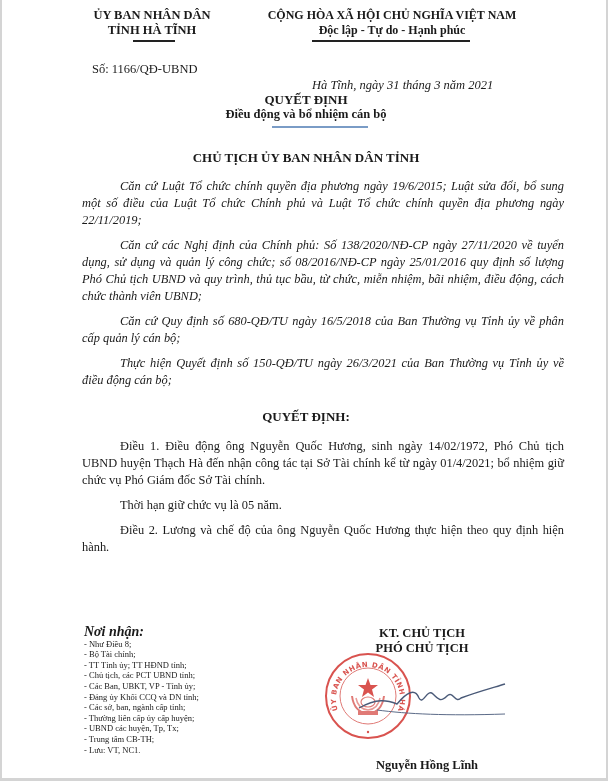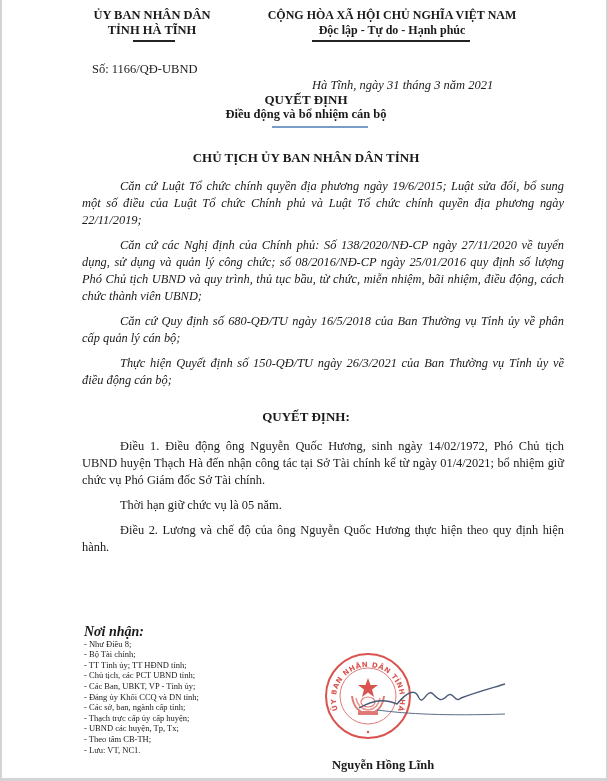--- a/index.html
+++ b/index.html
@@ -41,21 +41,21 @@
   .articles { top: 430px; }
   .articles b { font-weight: normal; }
 
   .recipients { left: 82px; top: 627px; font-size: 8.5px; line-height: 10.6px; }
   .recipients .rec-head { font-weight: bold; font-style: italic; font-size: 14px; margin-bottom: 1px; }
   .recipients .rec-item { white-space: nowrap; }
 
   .sign-title { left: 330px; width: 180px; top: 626px; font-size: 12.5px; font-weight: bold; text-align: center; line-height: 15px; }
   .stamp { left: 322px; top: 652px; width: 88px; height: 88px; }
   .signature { left: 355px; top: 680px; width: 150px; height: 40px; }
-  .signer { left: 330px; width: 190px; top: 758px; font-size: 12.5px; font-weight: bold; text-align: left; }
+  .signer { left: 330px; width: 190px; top: 758px; font-size: 12.5px; font-weight: bold; text-align: center; }
 </style>
 </head>
 <body>
 
 <div class="page">
 
   <div class="abs hdr-left">
     <div>ỦY BAN NHÂN DÂN</div>
     <div>TỈNH HÀ TĨNH</div>
   </div>
@@ -93,26 +93,30 @@
 
   <div class="abs recipients">
     <div class="rec-head">Nơi nhận:</div>
     <div class="rec-item">- Như Điều 8;</div>
     <div class="rec-item">- Bộ Tài chính;</div>
     <div class="rec-item">- TT Tỉnh ủy; TT HĐND tỉnh;</div>
     <div class="rec-item">- Chủ tịch, các PCT UBND tỉnh;</div>
     <div class="rec-item">- Các Ban, UBKT, VP - Tỉnh ủy;</div>
     <div class="rec-item">- Đảng ủy Khối CCQ và DN tỉnh;</div>
     <div class="rec-item">- Các sở, ban, ngành cấp tỉnh;</div>
-    <div class="rec-item">- Thạch trực cấp ủy cấp huyện;</div>
+    <div class="rec-item">- Thường liên cấp ủy cấp huyện;</div>
     <div class="rec-item">- UBND các huyện, Tp, Tx;</div>
-    <div class="rec-item">- Theo tâm CB-TH;</div>
+    <div class="rec-item">- Trung tâm CB-TH;</div>
     <div class="rec-item">- Lưu: VT, NC1.</div>
   </div>
 
+  <div class="abs sign-title">
+    <div>KT. CHỦ TỊCH</div>
+    <div>PHÓ CHỦ TỊCH</div>
+  </div>
 
   <svg class="abs stamp" viewBox="0 0 88 88">
     <defs>
       <path id="stampArc" d="M 14 58 A 32 32 0 1 1 74 58" fill="none"></path>
     </defs>
     <circle cx="44" cy="44" r="42" fill="none" stroke="#d9534f" stroke-width="2"></circle>
     <circle cx="44" cy="44" r="28" fill="none" stroke="#e07a76" stroke-width="1"></circle>
     <text font-size="7" fill="#d9534f" font-family="'DejaVu Sans', sans-serif" font-weight="bold" letter-spacing="0.6">
       <textPath href="#stampArc">ỦY BAN NHÂN DÂN TỈNH HÀ TĨNH</textPath>
     </text>

